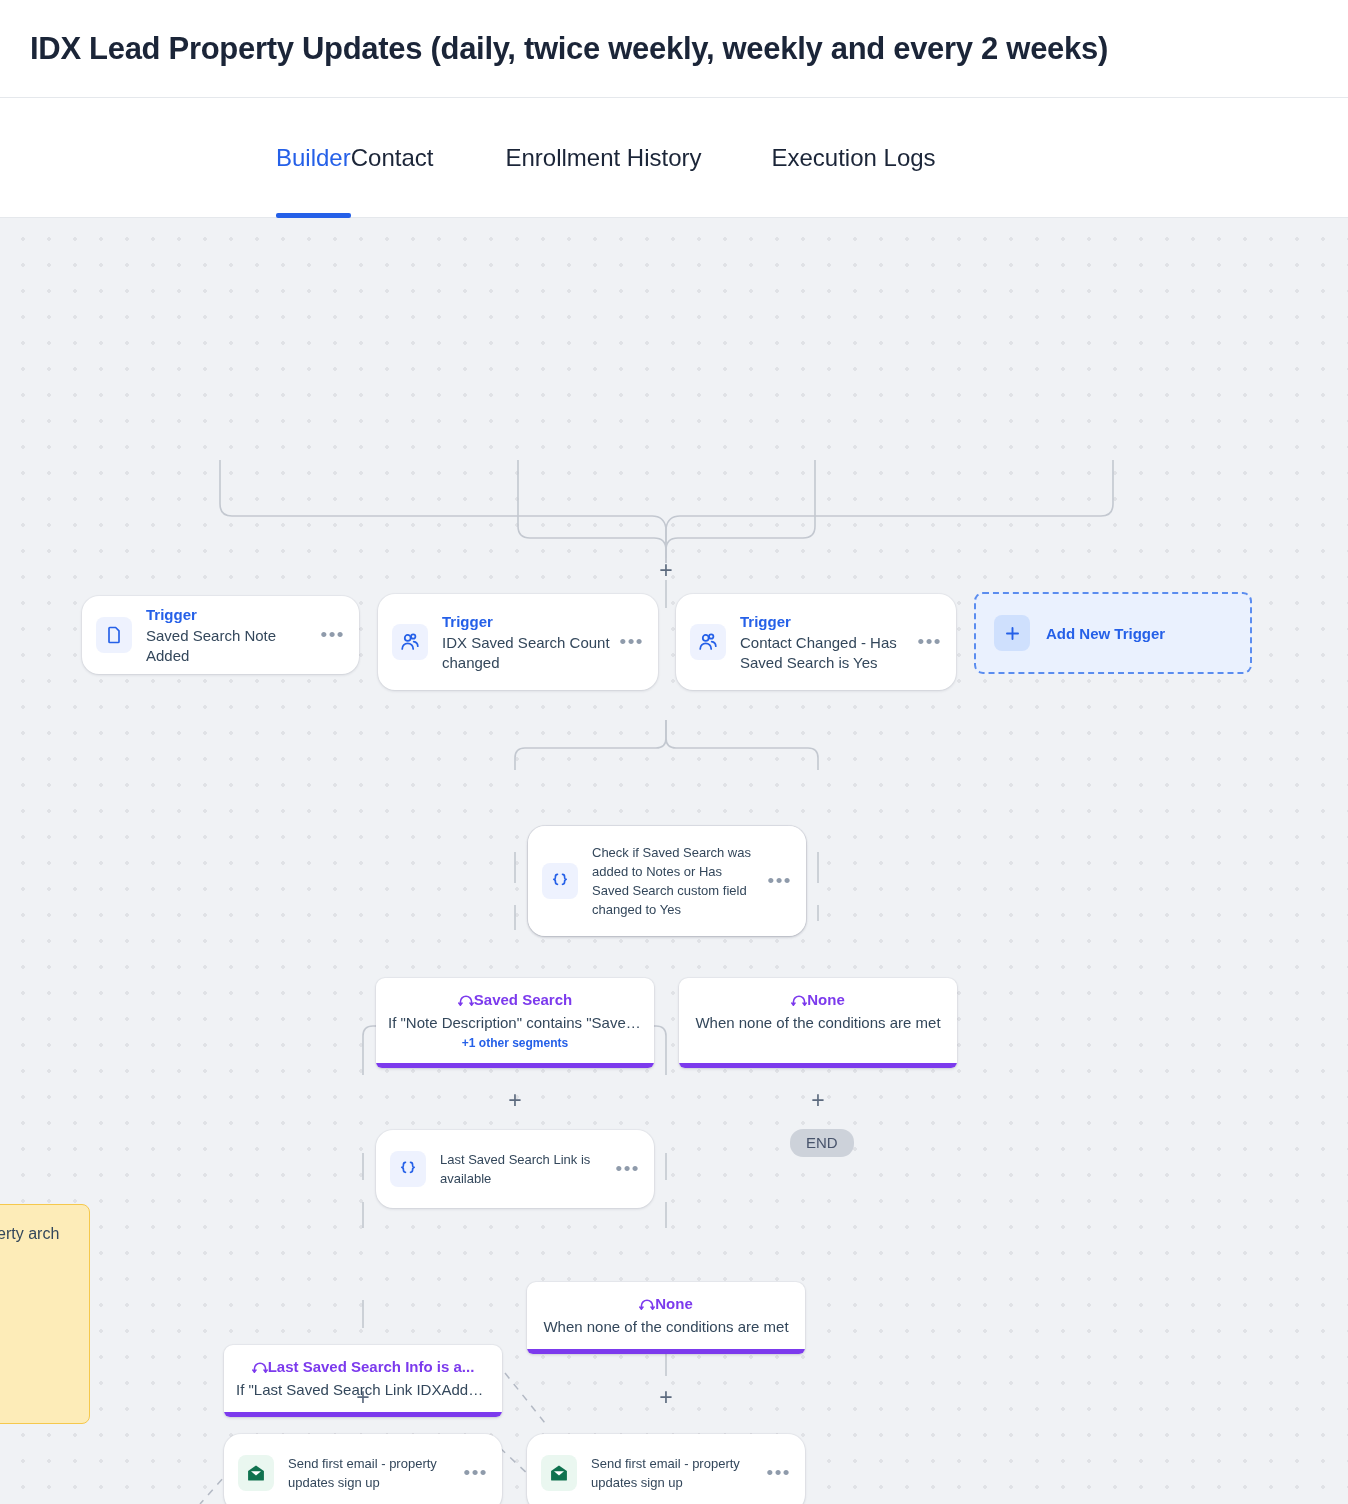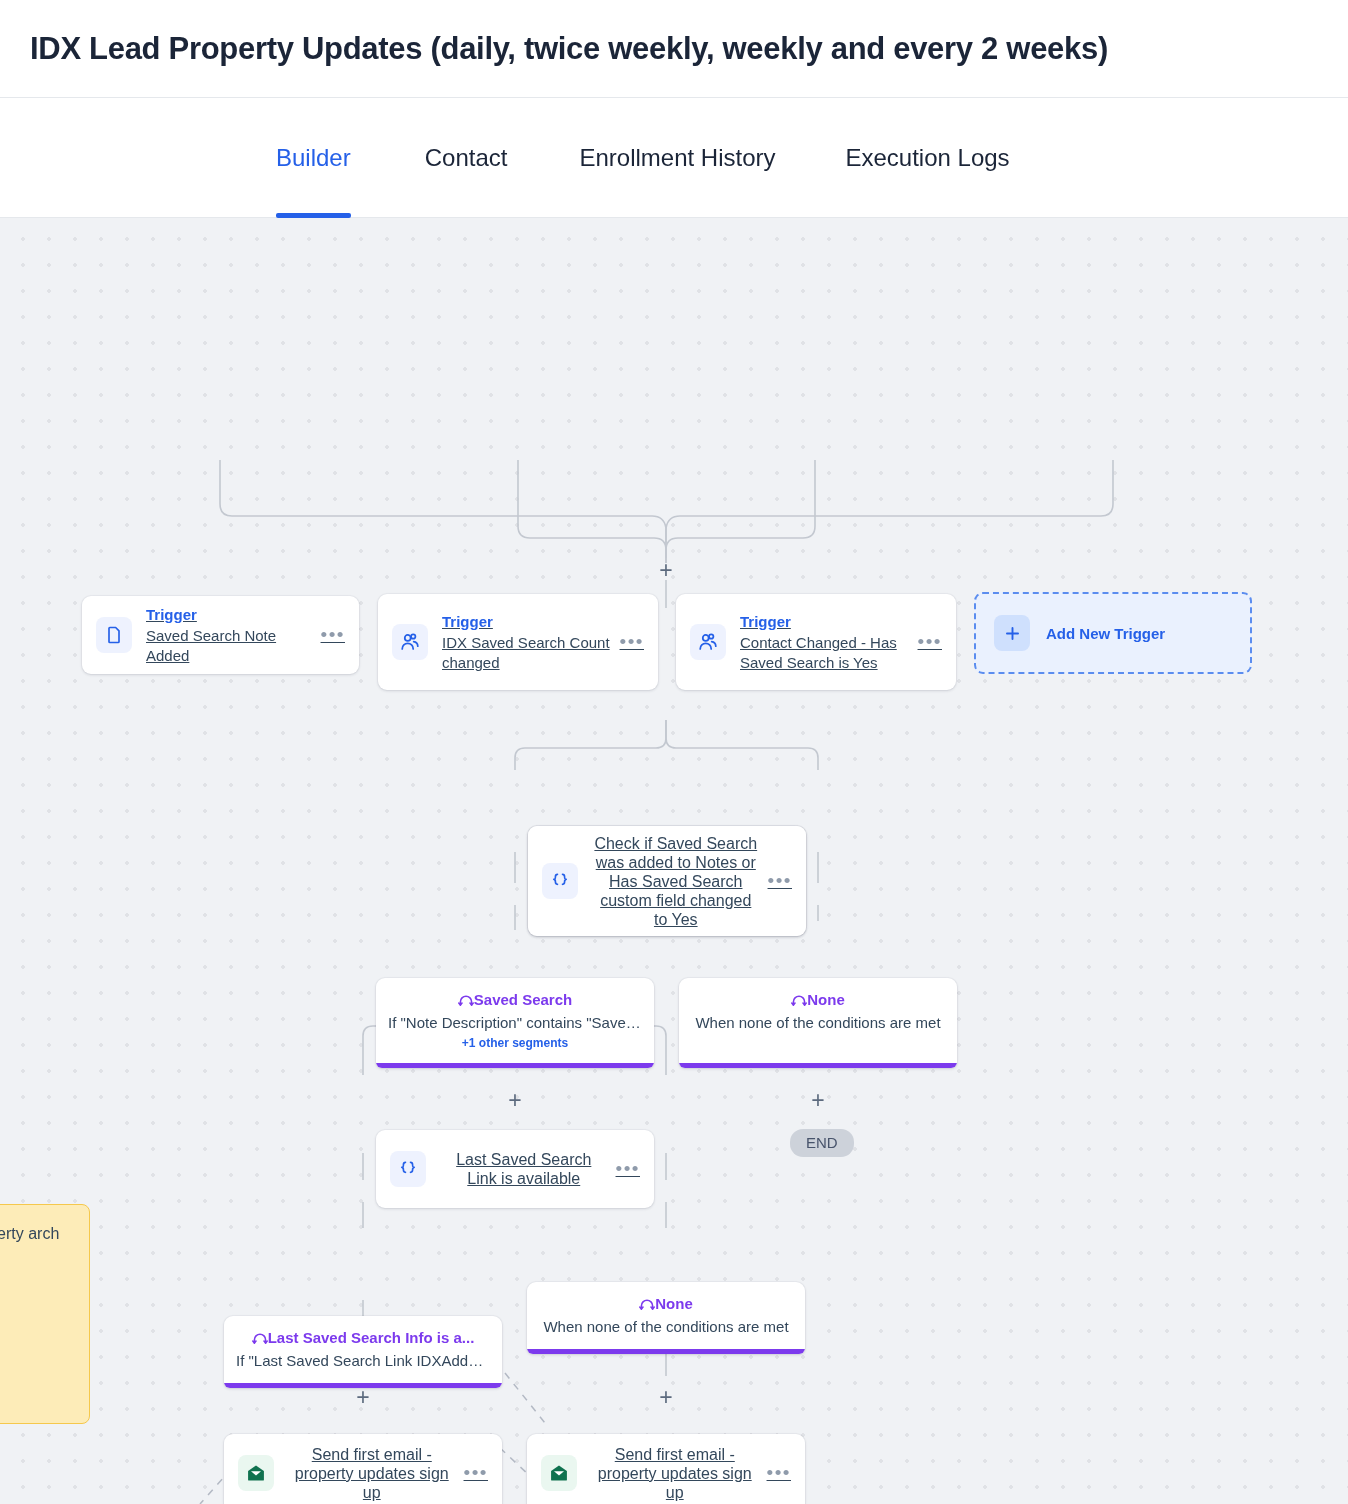--- a/index.html
+++ b/index.html
@@ -39,21 +39,20 @@
     box-sizing: border-box;
     background: #fff;
     border-bottom: 1px solid #e5e8ec;
     display: flex;
     align-items: center;
     padding-left: 276px;
   }
   .tab {
     font-size: 24px;
     color: #1b2538;
-    margin-right: 74px;
     position: relative;
     height: 120px;
     display: flex;
     align-items: center;
     cursor: pointer;
   }
   .tab.active { color: #2560e8; }
   .tab.active::after {
     content: "";
     position: absolute;
@@ -81,24 +80,23 @@
     position: absolute;
     top: 0; left: 0;
     width: 1348px; height: 1286px;
     pointer-events: none;
   }
 
   
   .node {
     position: absolute;
     background: #fff;
-    border-radius: 9px;
+    border-radius: 17px;
     box-shadow: 0 1px 3px rgba(27,37,56,0.14), 0 0 0 1px rgba(27,37,56,0.03);
     box-sizing: border-box;
-    text-decoration: underline;
   }
   .node-inner {
     display: flex;
     align-items: center;
     padding: 12px 14px;
     height: 100%;
     box-sizing: border-box;
   }
   .node-icon {
     width: 36px; height: 36px;
@@ -119,24 +117,23 @@
     font-weight: bold;
     line-height: 20px;
     margin-bottom: 1px;
   }
   .node-label {
     font-size: 15px;
     color: #33475b;
     line-height: 20px;
   }
   .node-label-lg {
-    font-size: 16px;
+    font-size: 13px;
     color: #33475b;
     line-height: 19px;
-    text-align: center;
   }
   .dots {
     color: #8f9bab;
     font-size: 19px;
     letter-spacing: 1.5px;
     margin-left: 8px;
     line-height: 8px;
     align-self: center;
     user-select: none;
   }
@@ -455,21 +452,21 @@
           <path d="M15 4c2 0 2.5 1 2.5 3s0 3 2 3c-1.5 0-2 1-2 3s-.5 3-2.5 3"></path>
         </svg>
       </div>
       <div class="node-text">
         <div class="node-label-lg">Last Saved Search Link is available</div>
       </div>
       <div class="dots">•••</div>
     </div>
   </div>
 
-  <div class="branch" style="left:224px;top:1098px;width:278px;height:72px;">
+  <div class="branch" style="left:224px;top:1127px;width:278px;height:72px;">
     <div class="branch-head">
       <span>
         <svg width="16" height="17" viewBox="0 0 20 20" fill="none" stroke="#7c3aed" stroke-width="2" stroke-linecap="round" stroke-linejoin="round">
           <path d="M3 17V13a7 7 0 0 1 14 0v4"></path>
           <path d="M1 14.5 3 17l2-2.5"></path>
           <path d="M15 14.5 17 17l2-2.5"></path>
         </svg>
       </span>
       <span class="branch-title">Last Saved Search Info is a...</span>
     </div>

